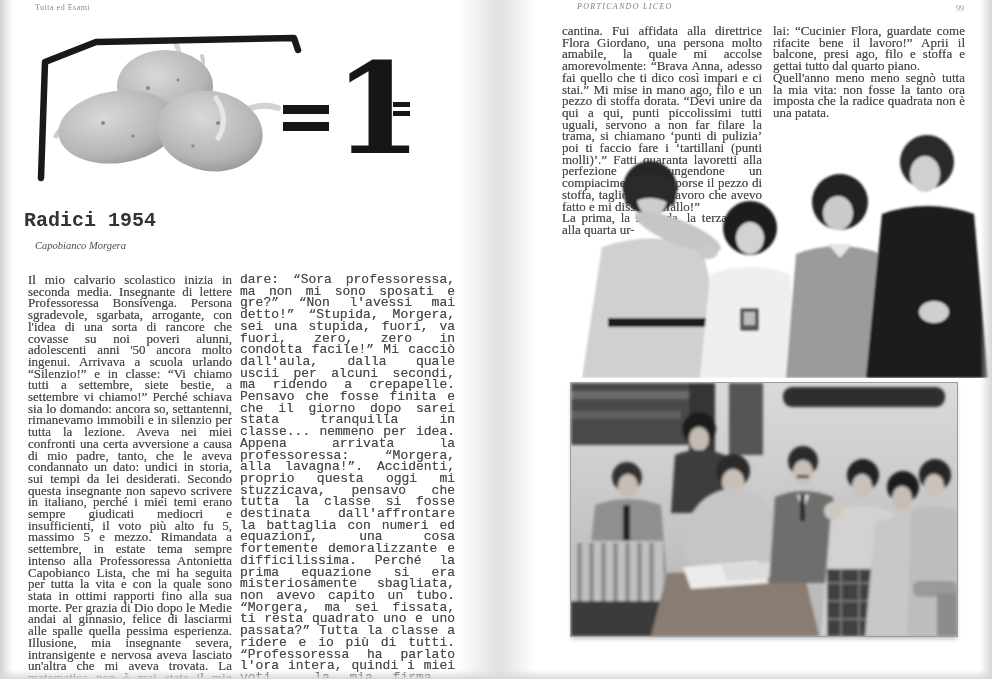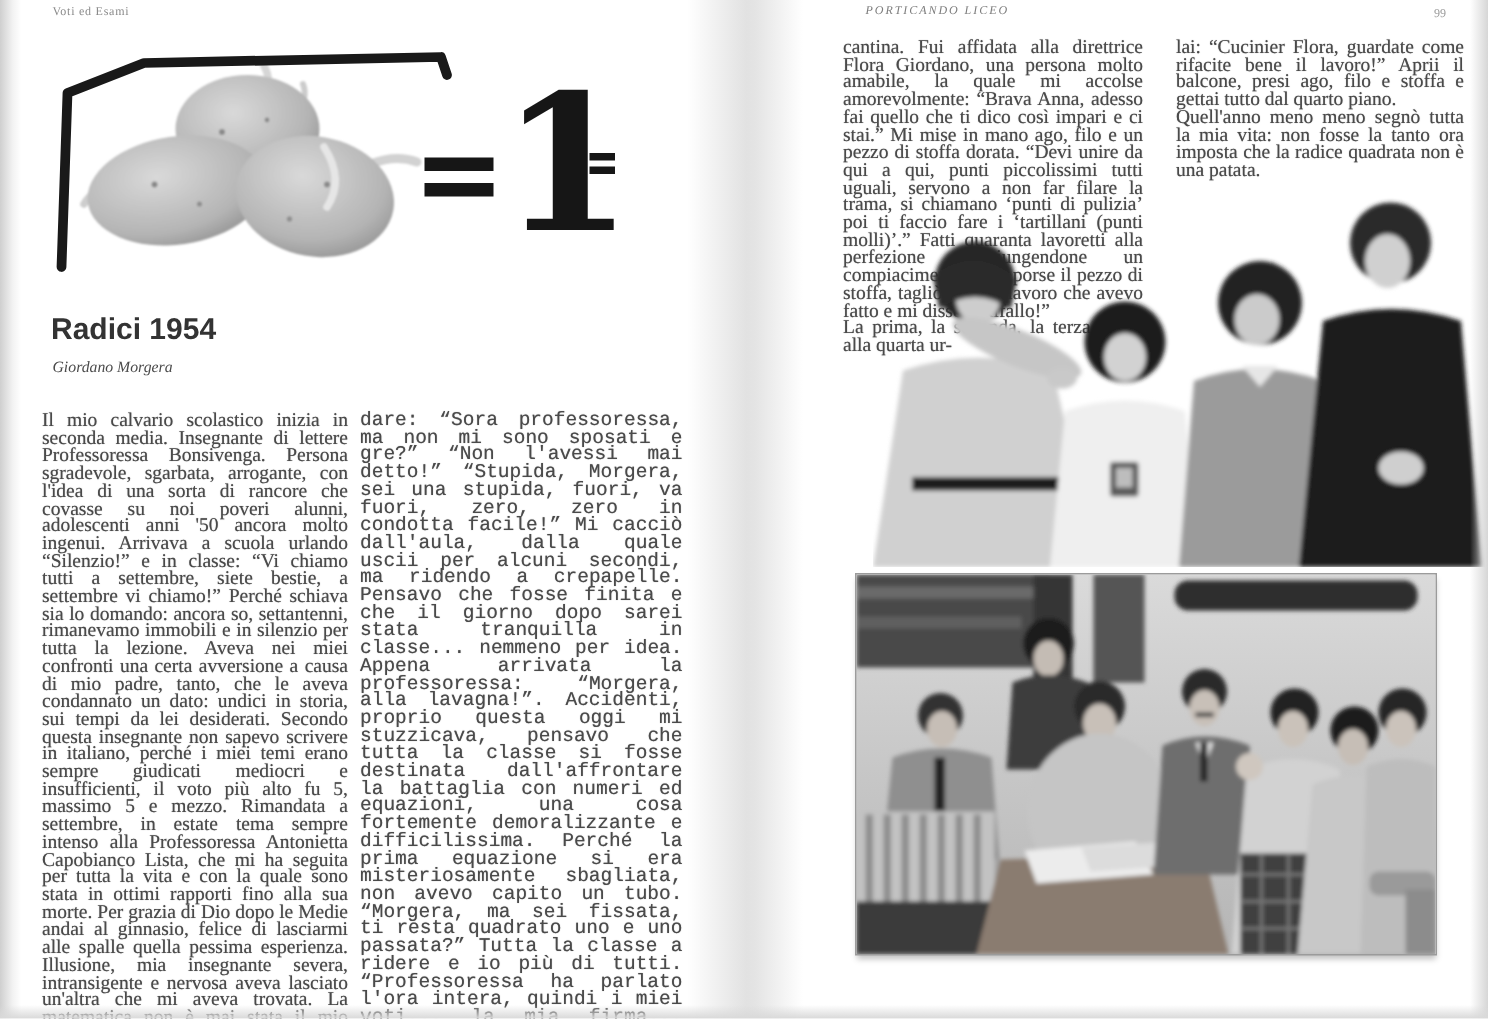--- a/index.html
+++ b/index.html
@@ -19,41 +19,41 @@
   .runhead{position:absolute;font-size:8px;color:#8a8a8a;letter-spacing:0.5px;}
   .rh-left{left:35px;top:3px;}
   .rh-right{left:577px;top:2px;letter-spacing:1.3px;color:#7d7d7d;font-style:italic;}
   .pageno{position:absolute;left:944px;top:4px;font-size:8px;color:#9a9a9a;margin-left:12px;}
   
   .radical-svg{position:absolute;left:28px;top:28px;}
   .big-eq b, .small-eq b{position:absolute;background:#161616;display:block;}
   .numeral-one{position:absolute;left:334px;top:46px;font-family:"DejaVu Serif",serif;
                font-size:126px;line-height:1;color:#161616;font-weight:bold;}
   
-  .title{position:absolute;left:34px;top:209px;font-family:Liberation Sans, sans-serif;
+  .title{position:absolute;left:24px;top:209px;font-family:Liberation Mono, monospace;
          font-size:20px;font-weight:600;color:#333;}
   .author{position:absolute;left:35px;top:240px;font-style:italic;font-size:10.5px;color:#4a4a4a;}
   
   .col{position:absolute;font-size:13px;line-height:11.7px;color:#4a4a4a;
        text-align:justify;white-space:pre-line;text-shadow:0 0 0.6px rgba(90,90,90,0.75);}
   .lp-c1{left:28px;top:274px;width:204px;height:375px;}
   .lp-c2{left:240px;top:274px;width:215px;height:375px;font-family:Liberation Mono, monospace;}
   .rp-c1{left:562px;top:25px;width:200px;height:140px;}
-  .rp-c2{left:773px;top:25px;width:192px;height:80px;margin-left:11px;}
+  .rp-c2{left:773px;top:25px;width:192px;height:80px;}
   
   .photo1{position:absolute;left:582px;top:112px;}
   .photo2{position:absolute;left:571px;top:383px;outline:1px solid #9b9b9b;
           box-shadow:0 3px 4px rgba(0,0,0,0.25);}
 </style>
 </head>
 <body>
 
 <div class="spread">
 
-  <div class="runhead rh-left">Voti ed Esami</div>
+  <div class="runhead rh-left">Tutta ed Esami</div>
   <div class="runhead rh-right">PORTICANDO LICEO</div>
   <div class="pageno">99</div>
 
   <svg class="radical-svg" width="290" height="158" viewBox="0 0 290 158">
     <defs>
       <radialGradient id="pot" cx="40%" cy="35%" r="75%">
         <stop offset="0%" stop-color="#d9d9d9"></stop>
           <stop offset="70%" stop-color="#b4b4b4"></stop>
         <stop offset="100%" stop-color="#8f8f8f"></stop>
       </radialGradient>
@@ -89,21 +89,21 @@
     <b style="left:283px;top:105px;width:46px;height:9px;"></b>
     <b style="left:283px;top:122px;width:46px;height:9px;"></b>
   </div>
   <div class="numeral-one">1</div>
   <div class="small-eq">
     <b style="left:393px;top:102px;width:17px;height:5px;"></b>
     <b style="left:393px;top:111px;width:17px;height:5px;"></b>
   </div>
 
   <div class="title">Radici 1954</div>
-  <div class="author">Giordano Morgera</div>
+  <div class="author">Capobianco Morgera</div>
 
   <div class="col lp-c1">Il mio calvario scolastico inizia in seconda media. Insegnante di lettere Professoressa Bonsivenga. Persona sgradevole, sgarbata, arrogante, con l'idea di una sorta di rancore che covasse su noi poveri alunni, adolescenti anni '50 ancora molto ingenui. Arrivava a scuola urlando “Silenzio!” e in classe: “Vi chiamo tutti a settembre, siete bestie, a settembre vi chiamo!” Perché schiava sia lo domando: ancora so, settantenni, rimanevamo immobili e in silenzio per tutta la lezione. Aveva nei miei confronti una certa avversione a causa di mio padre, tanto, che le aveva condannato un dato: undici in storia, sui tempi da lei desiderati. Secondo questa insegnante non sapevo scrivere in italiano, perché i miei temi erano sempre giudicati mediocri e insufficienti, il voto più alto fu 5, massimo 5 e mezzo. Rimandata a settembre, in estate tema sempre intenso alla Professoressa Antonietta Capobianco Lista, che mi ha seguita per tutta la vita e con la quale sono stata in ottimi rapporti fino alla sua morte. Per grazia di Dio dopo le Medie andai al ginnasio, felice di lasciarmi alle spalle quella pessima esperienza. Illusione, mia insegnante severa, intransigente e nervosa aveva lasciato un'altra che mi aveva trovata. La matematica non è mai stata il mio forte, confesso che non mi entrava in testa, ero sempre indietro sui compiti, quindi dovevo ricorrere a mia sorella e ai compagni. Il voto più alto ricevuto era 1 uno meno meno. Secondo voi una media enorme che voto è? Sinceramente non mi conveniva, così ebbi la sfacciataggine di doman-</div>
   <div class="col lp-c2">dare: “Sora professoressa, ma non mi sono sposati e gre?” “Non l'avessi mai detto!” “Stupida, Morgera, sei una stupida, fuori, va fuori, zero, zero in condotta facile!” Mi cacciò dall'aula, dalla quale uscii per alcuni secondi, ma ridendo a crepapelle. Pensavo che fosse finita e che il giorno dopo sarei stata tranquilla in classe... nemmeno per idea. Appena arrivata la professoressa: “Morgera, alla lavagna!”. Accidenti, proprio questa oggi mi stuzzicava, pensavo che tutta la classe si fosse destinata dall'affrontare la battaglia con numeri ed equazioni, una cosa fortemente demoralizzante e difficilissima. Perché la prima equazione si era misteriosamente sbagliata, non avevo capito un tubo. “Morgera, ma sei fissata, ti resta quadrato uno e uno passata?” Tutta la classe a ridere e io più di tutti. “Professoressa ha parlato l'ora intera, quindi i miei voti... la mia firma... patevole senza quadrato.” Materassi! In seguito il bravissimo, ancora lo ricordo, per far chiarezza detto dal preside che, alle espressioni dei fiori, mi sembrò piuttosto di essere che schiavo. Giusto per altre soddisfazioni alla professoressa ebbe due giorni di sospensione. Ancora oggi mi domando UNO MENO MENO che voto è? Conclusione! Vista la situazione generale che non era delle più brillanti decisi di lasciare la scuola. A nulla valse l'intervento della Professoressa Capobianco, la sola che avesse fiducia in me, perché non diffondendosi, ancora meno quello dei miei genitori. Mi stimo e mio padre severamente (si fa per dire) mi impose: “Se non vai a scuola, resta in cantina, allora impari il mestiere.” Felicissima andai in</div>
 
   <div class="col rp-c1">cantina. Fui affidata alla direttrice Flora Giordano, una persona molto amabile, la quale mi accolse amorevolmente: “Brava Anna, adesso fai quello che ti dico così impari e ci stai.” Mi mise in mano ago, filo e un pezzo di stoffa dorata. “Devi unire da qui a qui, punti piccolissimi tutti uguali, servono a non far filare la trama, si chiamano ‘punti di pulizia’ poi ti faccio fare i ‘tartillani (punti molli)’.” Fatti quaranta lavoretti alla perfezione raggiungendone un compiacimento, l'ora porse il pezzo di stoffa, tagliò tutto il lavoro che avevo fatto e mi disse: “Rifallo!”
 La prima, la seconda, la terza volta, alla quarta ur-</div>
   <div class="col rp-c2">lai: “Cucinier Flora, guardate come rifacite bene il lavoro!” Aprii il balcone, presi ago, filo e stoffa e gettai tutto dal quarto piano.
 Quell'anno meno meno segnò tutta la mia vita: non fosse la tanto ora imposta che la radice quadrata non è una patata.</div>
 
   <svg class="photo1" width="408" height="266" viewBox="0 0 408 266">

